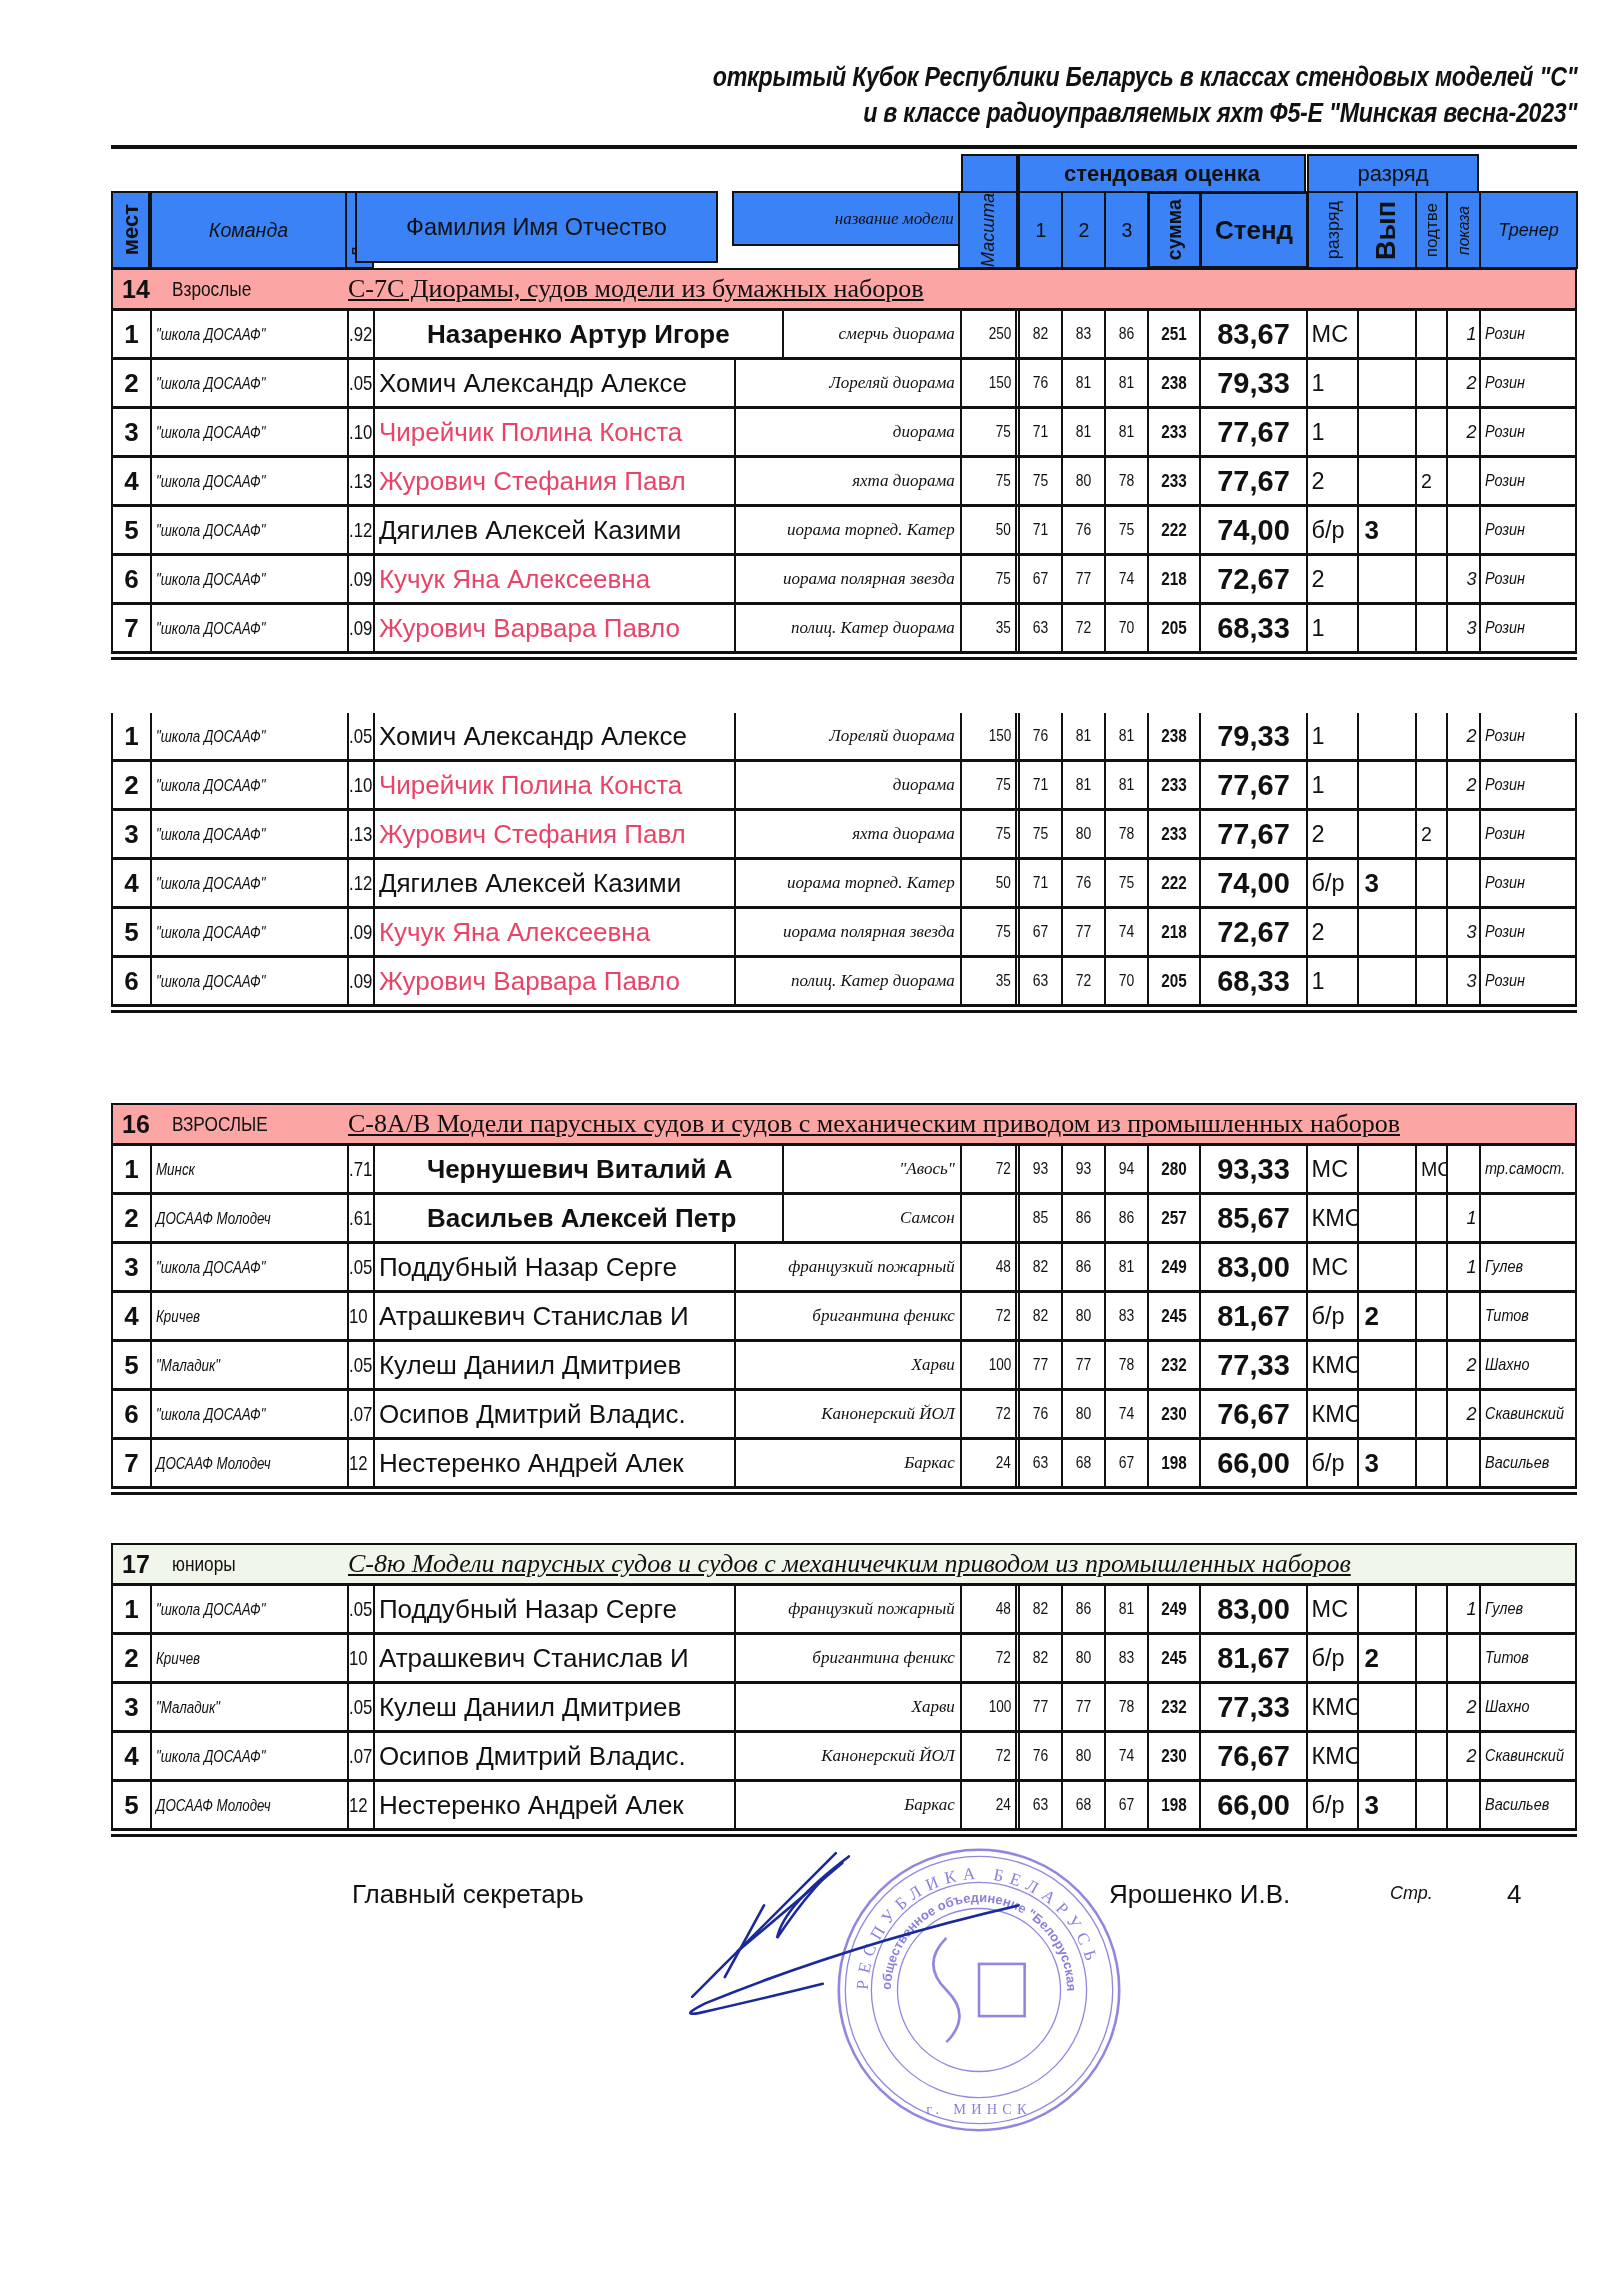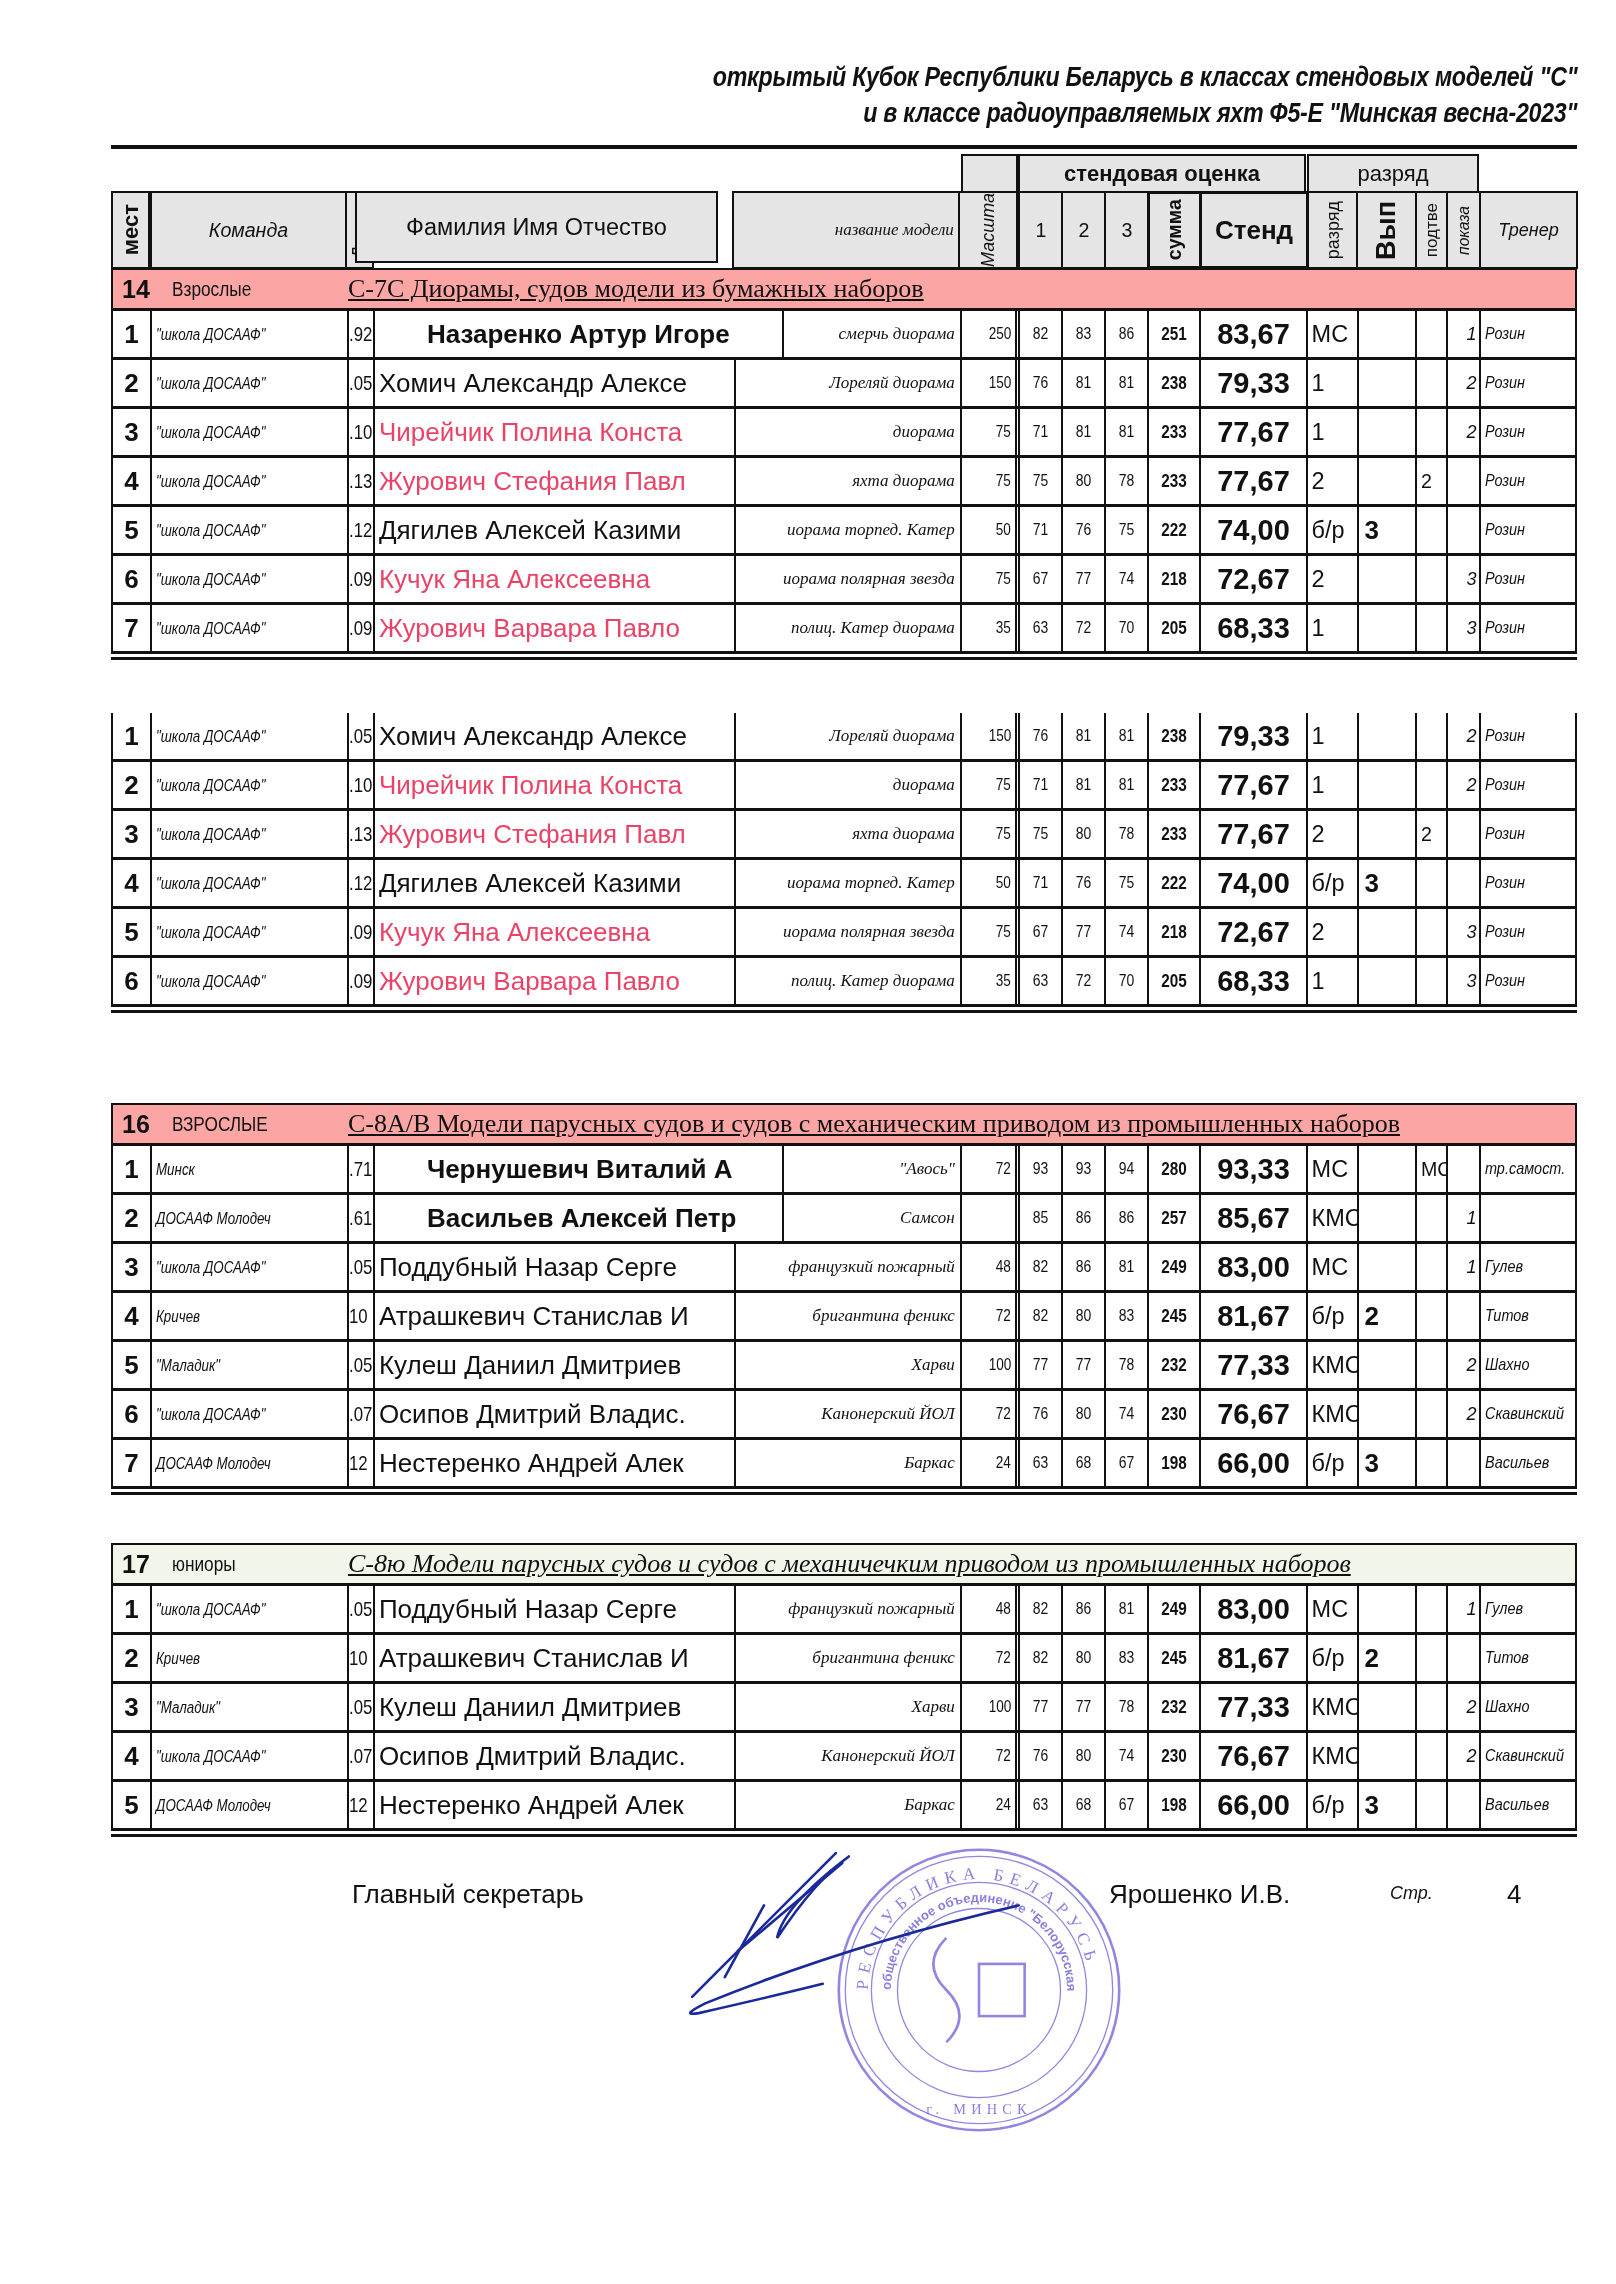--- a/index.html
+++ b/index.html
@@ -7,21 +7,21 @@
 
   .title { position: absolute; right: 39px; text-align: right; font-style: italic; font-weight: bold; font-size: 27px; letter-spacing: -0.3px; font-family: "Liberation Sans", sans-serif; transform: scaleX(0.86); transform-origin: right center; }
   .title.t1 { top: 62px; }
   .title.t2 { top: 98px; }
 
   .rule { position: absolute; left: 111px; right: 39px; height: 3.9px; background: #111; }
   .rule.r1 { top: 145px; }
 
   
   .hdr { position: absolute; left: 111px; top: 154px; width: 1466px; height: 114px; }
-  .hcell { position: absolute; border: 2.6px solid #111; box-sizing: border-box; display: flex; align-items: center; justify-content: center; background: #e5e5e5; }
+  .hcell { position: absolute; border: 2.6px solid #111; box-sizing: border-box; display: flex; align-items: center; justify-content: center; background: #3b82f6; }
   .vtext { writing-mode: vertical-rl; transform: rotate(180deg); white-space: nowrap; overflow: hidden; }
 
   
   .section { position: absolute; left: 111px; width: 1466px; }
   .sec-head { position: relative; height: 43px; border: 2.6px solid #111; border-bottom-width: 3.3px; box-sizing: border-box; display: flex; align-items: center; overflow: hidden; white-space: nowrap; }
   .sec-num { font-weight: bold; font-size: 25px; width: 59px; padding-left: 9px; box-sizing: border-box; }
   .sec-age { font-size: 19.6px; width: 176px; transform: scaleX(0.88); transform-origin: left center; }
   .sec-title { font-family: "Liberation Serif", serif; font-size: 26px; text-decoration: underline; }
   .row { position: relative; height: 49px; border-left: 2.6px solid #111; border-right: 2.6px solid #111; border-bottom: 3.3px solid #111; box-sizing: border-box; }
   .c { position: absolute; top: 0; bottom: 0; border-right: 2px solid #111; box-sizing: border-box; display: flex; align-items: center; overflow: hidden; white-space: nowrap; }
@@ -83,21 +83,21 @@
     </div>
   <div class="hcell" style="left:39px;top:37px;width:197px;height:78px;font-style:italic;font-size:19.6px;">
       <span>Команда</span>
     </div>
   <div class="hcell" style="left:234px;top:37px;width:29px;height:78px;font-size:18px;">
       <span class="vtext">Дата р</span>
     </div>
   <div class="hcell" style="left:244px;top:37px;width:363px;height:72px;font-size:23.5px;">
       <span>Фамилия Имя Отчество</span>
     </div>
-  <div class="hcell" style="left:621px;top:37px;width:229px;height:78px;font-family:'Liberation Serif',serif;font-style:italic;font-size:17px;justify-content:flex-end;padding-right:5.2px;text-align:right;">
+  <div class="hcell" style="left:621px;top:37px;width:229px;height:55px;font-family:'Liberation Serif',serif;font-style:italic;font-size:17px;justify-content:flex-end;padding-right:5.2px;text-align:right;">
       <span>название модели</span>
     </div>
   <div class="hcell" style="left:847px;top:37px;width:60px;height:78px;font-style:italic;font-size:18px;">
       <span class="vtext">Масшта</span>
     </div>
   <div class="hcell" style="left:907px;top:37px;width:46px;height:78px;font-size:19.6px;">
       <span>1</span>
     </div>
   <div class="hcell" style="left:950px;top:37px;width:46px;height:78px;font-size:19.6px;">
       <span>2</span>

